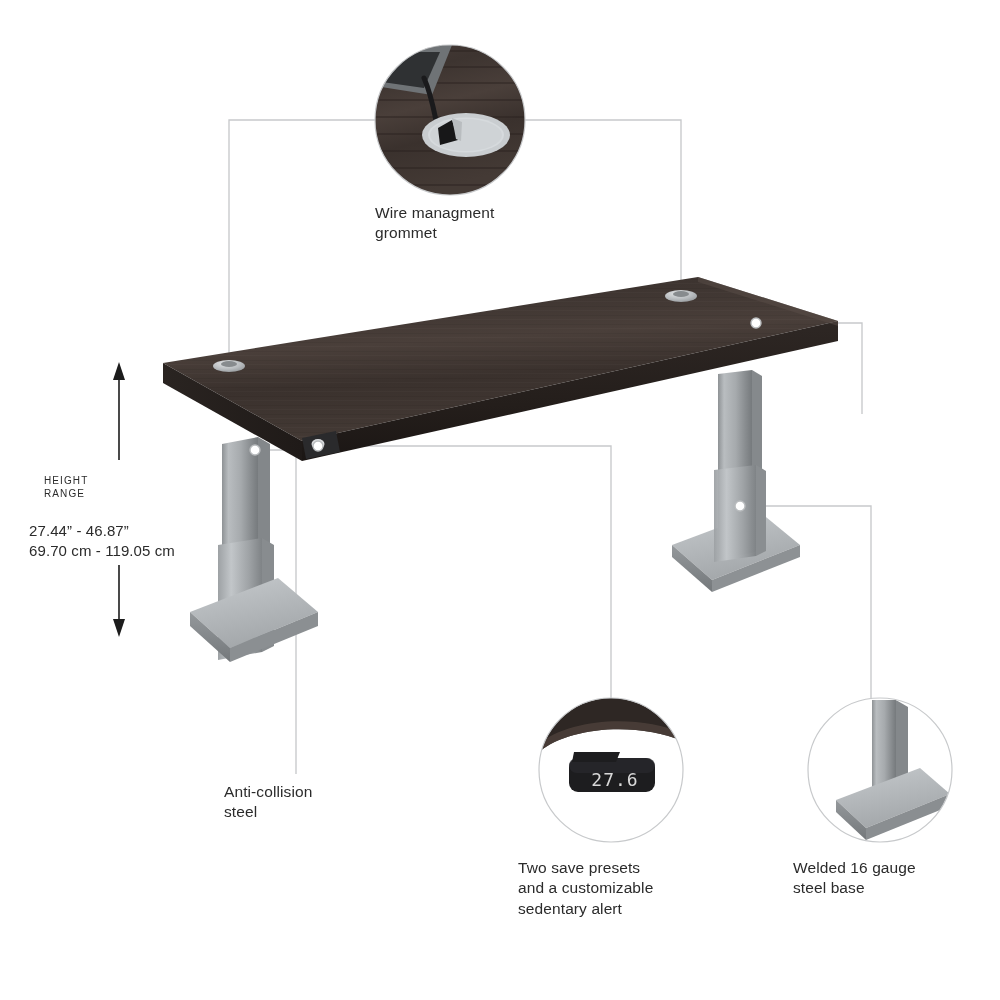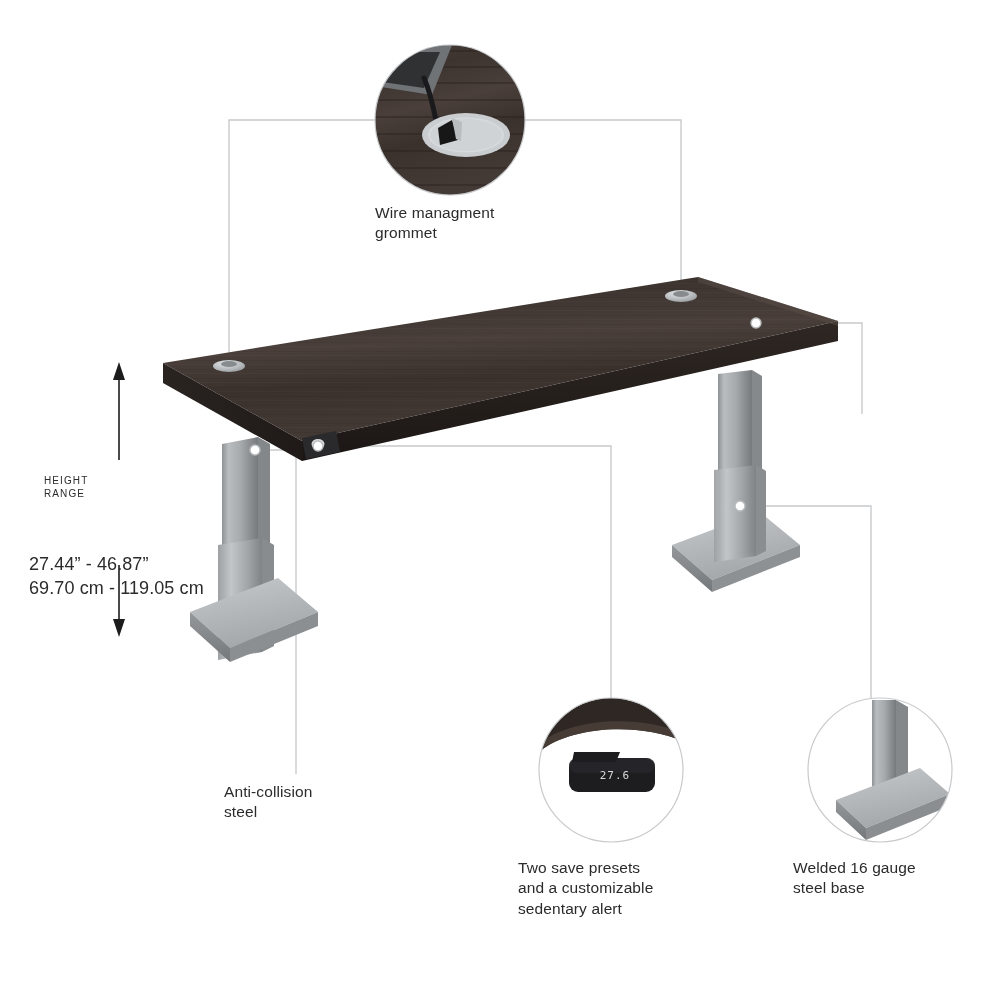--- a/index.html
+++ b/index.html
@@ -4,21 +4,21 @@
 <style>
   html,body{margin:0;padding:0;}
   body{width:1000px;height:1000px;background:#ffffff;
        font-family:"Liberation Sans",sans-serif;overflow:hidden;position:relative;}
   #stage{position:absolute;inset:0;width:1000px;height:1000px;}
   svg.layer{position:absolute;left:0;top:0;width:1000px;height:1000px;}
   .label{position:absolute;color:#2b2b2b;text-align:left;line-height:1.32;
          letter-spacing:.1px;white-space:pre-line;}
   .lbl-15{font-size:15.5px;}
   .lbl-hdr{font-size:10px;letter-spacing:1.1px;}
-  .lbl-dim{font-size:18px;margin-top:32px;}
+  .lbl-dim{font-size:15px;}
 </style>
 </head>
 <body>
 
 <div id="stage">
 
   <svg class="layer" viewBox="0 0 1000 1000">
     <defs>
 
       <linearGradient id="woodTop" x1="0" y1="0" x2="0.25" y2="1">
@@ -235,16 +235,16 @@
 
   <div class="label lbl-15" style="left:518px;top:858px;width:180px;"><span>Two save presets</span><br><span>and a customizable</span><br><span>sedentary alert</span></div>
 
   <div class="label lbl-15" style="left:793px;top:858px;width:175px;"><span>Welded 16 gauge</span><br><span>steel base</span></div>
 
   <div class="label lbl-hdr" style="left:44px;top:474px;width:150px;"><span>HEIGHT</span><br><span>RANGE</span></div>
 
   <div class="label lbl-dim" style="left:29px;top:521px;width:180px;"><span>27.44” - 46.87”</span><br><span>69.70 cm - 119.05 cm</span></div>
 
   <div style="position:absolute;left:588px;top:769px;width:54px;text-align:center;
-              font-size:11px;letter-spacing:1px;color:#d8d8d8;
+              font-size:18px;letter-spacing:1px;color:#d8d8d8;
               font-family:'DejaVu Sans Mono',monospace;">27.6</div>
 
 </div>
 
 </body></html>

